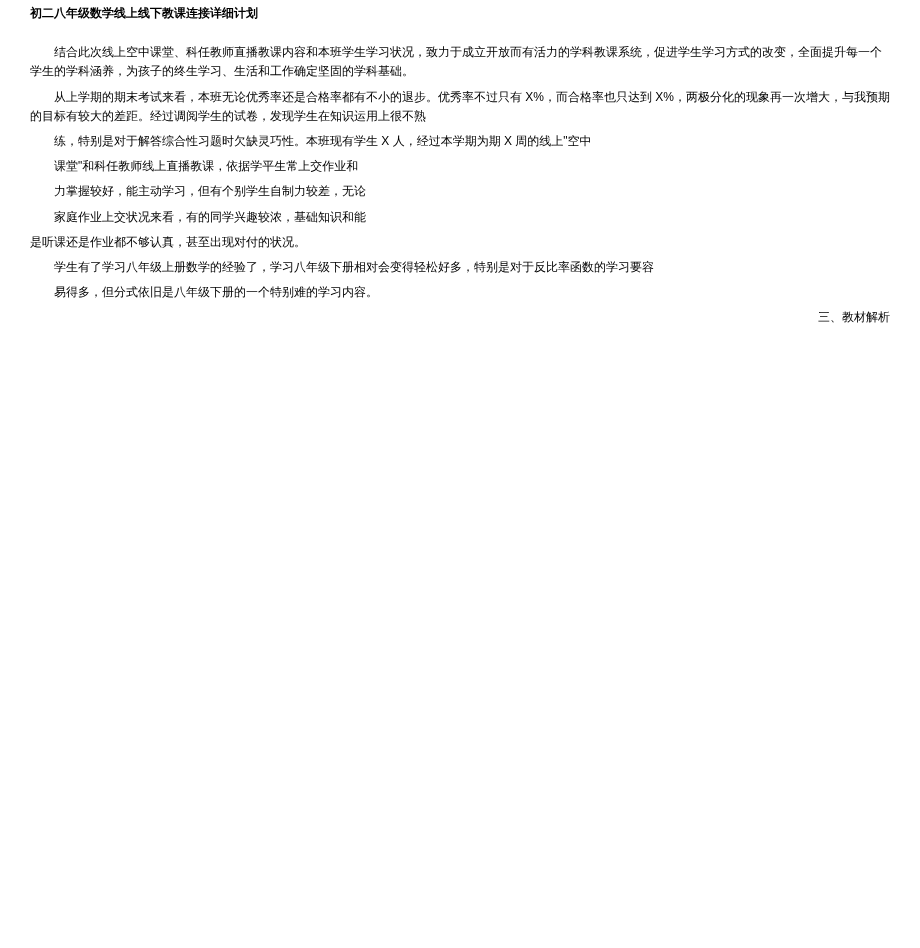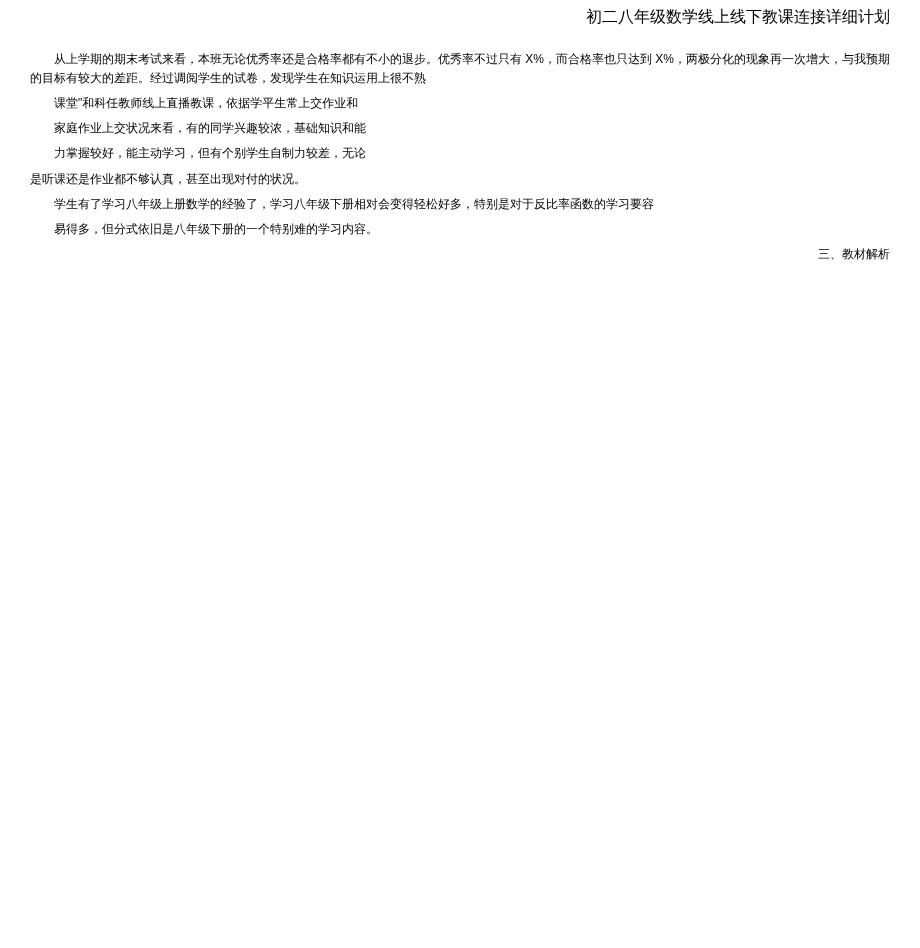--- a/index.html
+++ b/index.html
@@ -13,23 +13,23 @@
       background: #ffffff;
       font-family: "Microsoft YaHei", "SimSun", sans-serif;
       font-size: 12px;
       color: #000000;
       line-height: 1.6;
     }
     .page {
       padding: 0 30px;
     }
     .title {
-      text-align: right;
-      font-size: 16px;
-      font-weight: normal;
+      text-align: left;
+      font-size: 12px;
+      font-weight: bold;
       padding: 4px 0 20px 0;
     }
     .indent {
       text-indent: 2em;
       margin-bottom: 6px;
     }
     .no-indent {
       text-indent: 0;
       margin-bottom: 6px;
     }
@@ -39,21 +39,23 @@
     }
     p {
       margin-bottom: 6px;
     }
   </style>
 </head>
 <body>
 
 <div class="page">
   <h1 class="title">初二八年级数学线上线下教课连接详细计划</h1>
+  <p class="indent">结合此次线上空中课堂、科任教师直播教课内容和本班学生学习状况，致力于成立开放而有活力的学科教课系统，促进学生学习方式的改变，全面提升每一个学生的学科涵养，为孩子的终生学习、生活和工作确定坚固的学科基础。</p>
   <p class="indent">从上学期的期末考试来看，本班无论优秀率还是合格率都有不小的退步。优秀率不过只有 X%，而合格率也只达到 X%，两极分化的现象再一次增大，与我预期的目标有较大的差距。经过调阅学生的试卷，发现学生在知识运用上很不熟</p>
+  <p class="indent">练，特别是对于解答综合性习题时欠缺灵巧性。本班现有学生 X 人，经过本学期为期 X 周的线上"空中</p>
   <p class="indent">课堂"和科任教师线上直播教课，依据学平生常上交作业和</p>
+  <p class="indent">力掌握较好，能主动学习，但有个别学生自制力较差，无论</p>
   <p class="indent">家庭作业上交状况来看，有的同学兴趣较浓，基础知识和能</p>
-  <p class="indent">力掌握较好，能主动学习，但有个别学生自制力较差，无论</p>
   <p class="no-indent">是听课还是作业都不够认真，甚至出现对付的状况。</p>
   <p class="indent">学生有了学习八年级上册数学的经验了，学习八年级下册相对会变得轻松好多，特别是对于反比率函数的学习要容</p>
   <p class="indent">易得多，但分式依旧是八年级下册的一个特别难的学习内容。</p>
   <p class="section-heading">三、教材解析</p>
 </div>
 
 </body></html>

